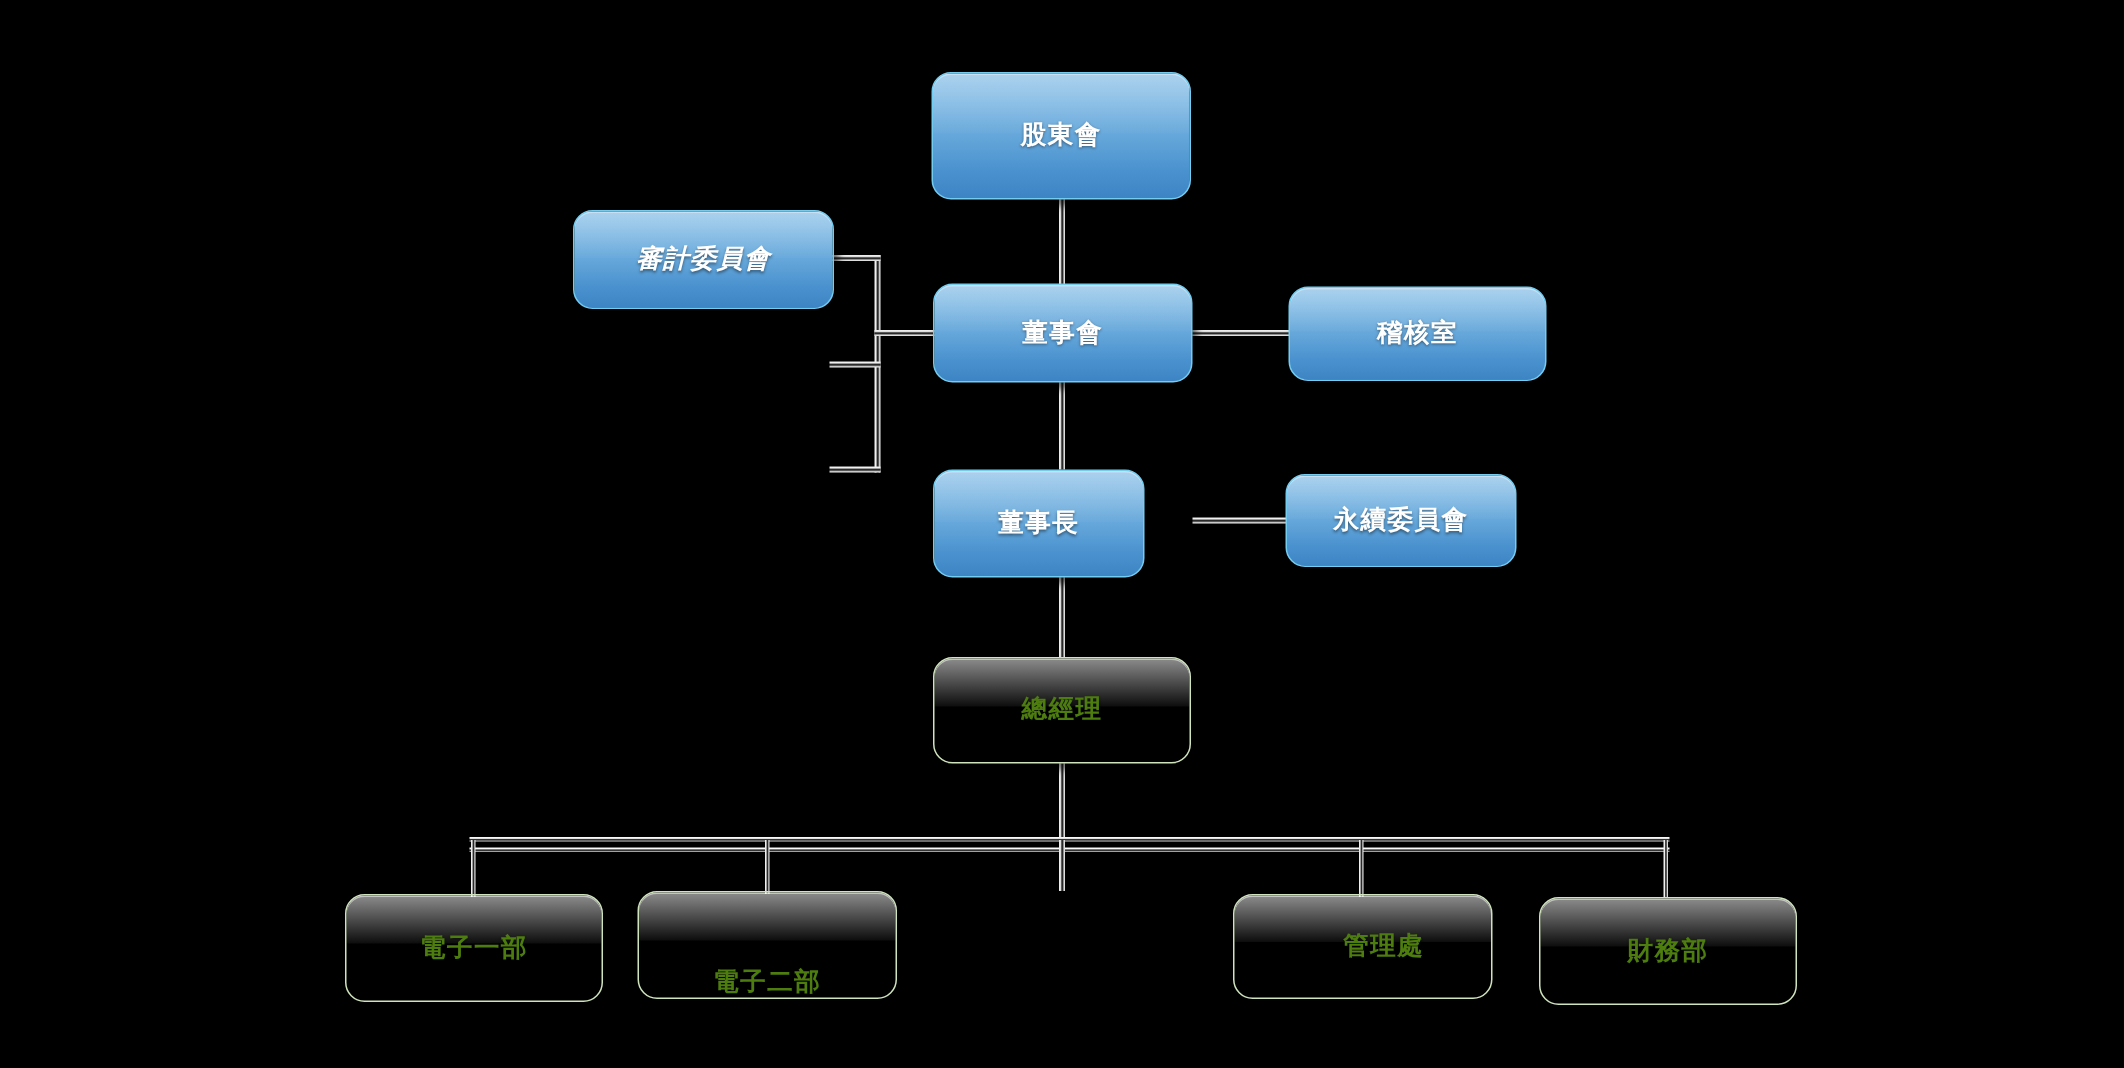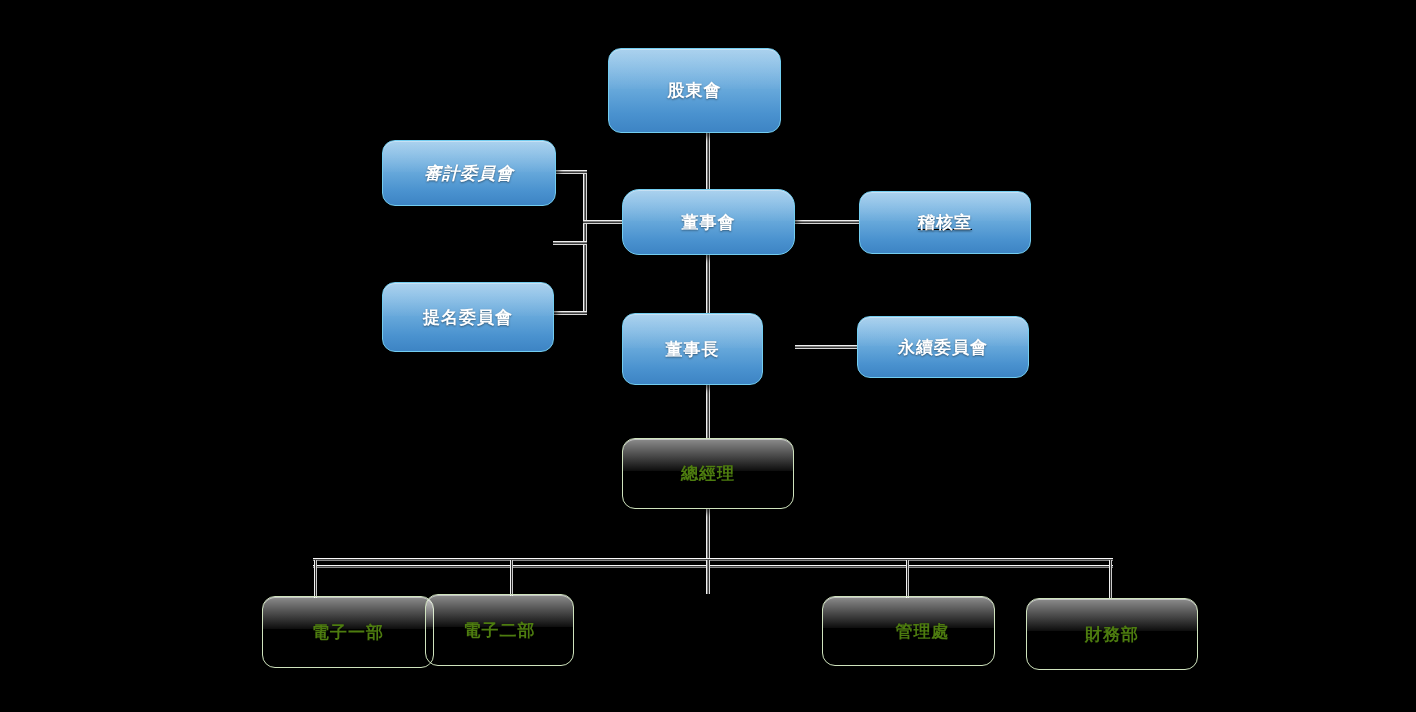--- a/index.html
+++ b/index.html
@@ -153,58 +153,55 @@
   <div class="conn thin-h" style="left:313px; top:558px; width:800px; height:3px;"></div>
 
   <div class="conn thin-h" style="left:313px; top:565px; width:800px; height:3px;"></div>
 
   <div class="conn v" style="left:314px; top:560px; width:3px; height:38px;"></div>
   <div class="conn v" style="left:510px; top:560px; width:3px; height:36px;"></div>
   <div class="conn v" style="left:706px; top:560px; width:4px; height:34px;"></div>
   <div class="conn v" style="left:906px; top:560px; width:3px; height:38px;"></div>
   <div class="conn v" style="left:1109px; top:560px; width:3px; height:38px;"></div>
 
-  <div class="node blue" style="left:608px; top:48px; width:173px; height:85px;">
+  <div class="node blue" style="left:621px; top:48px; width:173px; height:85px;">
     <span class="node-label">股東會</span>
   </div>
 
   <div class="node blue" style="left:382px; top:140px; width:174px; height:66px;font-style:italic;">
     <span class="node-label">審計委員會</span>
   </div>
 
 
-  <div class="node blue" style="left:382px; top:282px; width:172px; height:70px;">
-    <span class="node-label">提名委員會</span>
-  </div>
-
-  <div class="node blue" style="left:622px; top:189px; width:173px; height:66px;border-radius:17px;">
+
+  <div class="node blue" style="left:622px; top:189px; width:173px; height:66px;">
     <span class="node-label">董事會</span>
   </div>
 
-  <div class="node blue" style="left:859px; top:191px; width:172px; height:63px;text-decoration:underline;">
+  <div class="node blue" style="left:859px; top:191px; width:172px; height:63px;">
     <span class="node-label">稽核室</span>
   </div>
 
   <div class="node blue" style="left:622px; top:313px; width:141px; height:72px;">
     <span class="node-label">董事長</span>
   </div>
 
-  <div class="node blue" style="left:857px; top:316px; width:172px; height:62px;">
+  <div class="node blue" style="left:857px; top:316px; width:154px; height:62px;">
     <span class="node-label">永續委員會</span>
   </div>
 
   <div class="node green" style="left:622px; top:438px; width:172px; height:71px;">
     <span class="node-label">總經理</span>
   </div>
 
-  <div class="node green" style="left:230px; top:596px; width:172px; height:72px;margin-left:32px;">
+  <div class="node green" style="left:230px; top:596px; width:172px; height:72px;">
     <span class="node-label">電子一部</span>
   </div>
 
-  <div class="node green" style="left:425px; top:594px; width:149px; height:72px;">
+  <div class="node green" style="left:425px; top:594px; width:173px; height:72px;align-items:flex-end;">
     <span class="node-label">電子二部</span>
   </div>
 
 
   <div class="node green" style="left:822px; top:596px; width:173px; height:70px;padding-left:28px;">
     <span class="node-label">管理處</span>
   </div>
 
   <div class="node green" style="left:1026px; top:598px; width:172px; height:72px;text-decoration:underline;">
     <span class="node-label">財務部</span>

